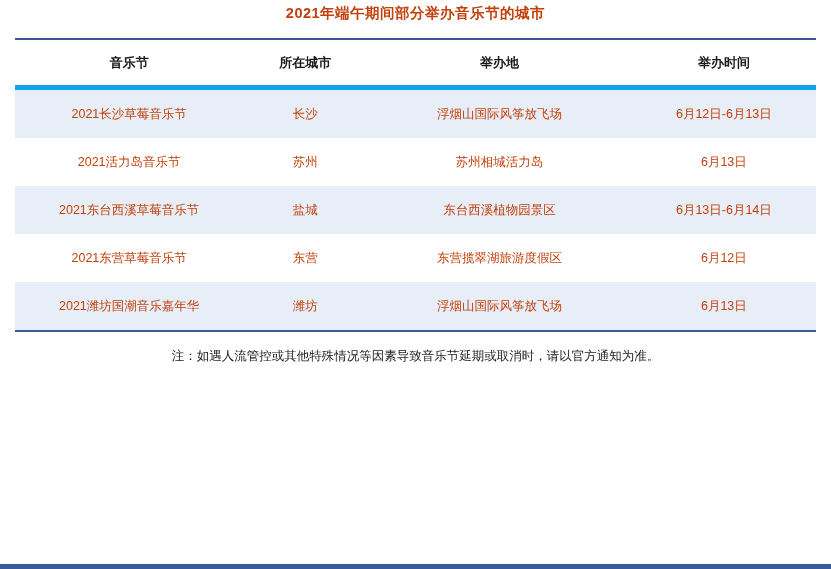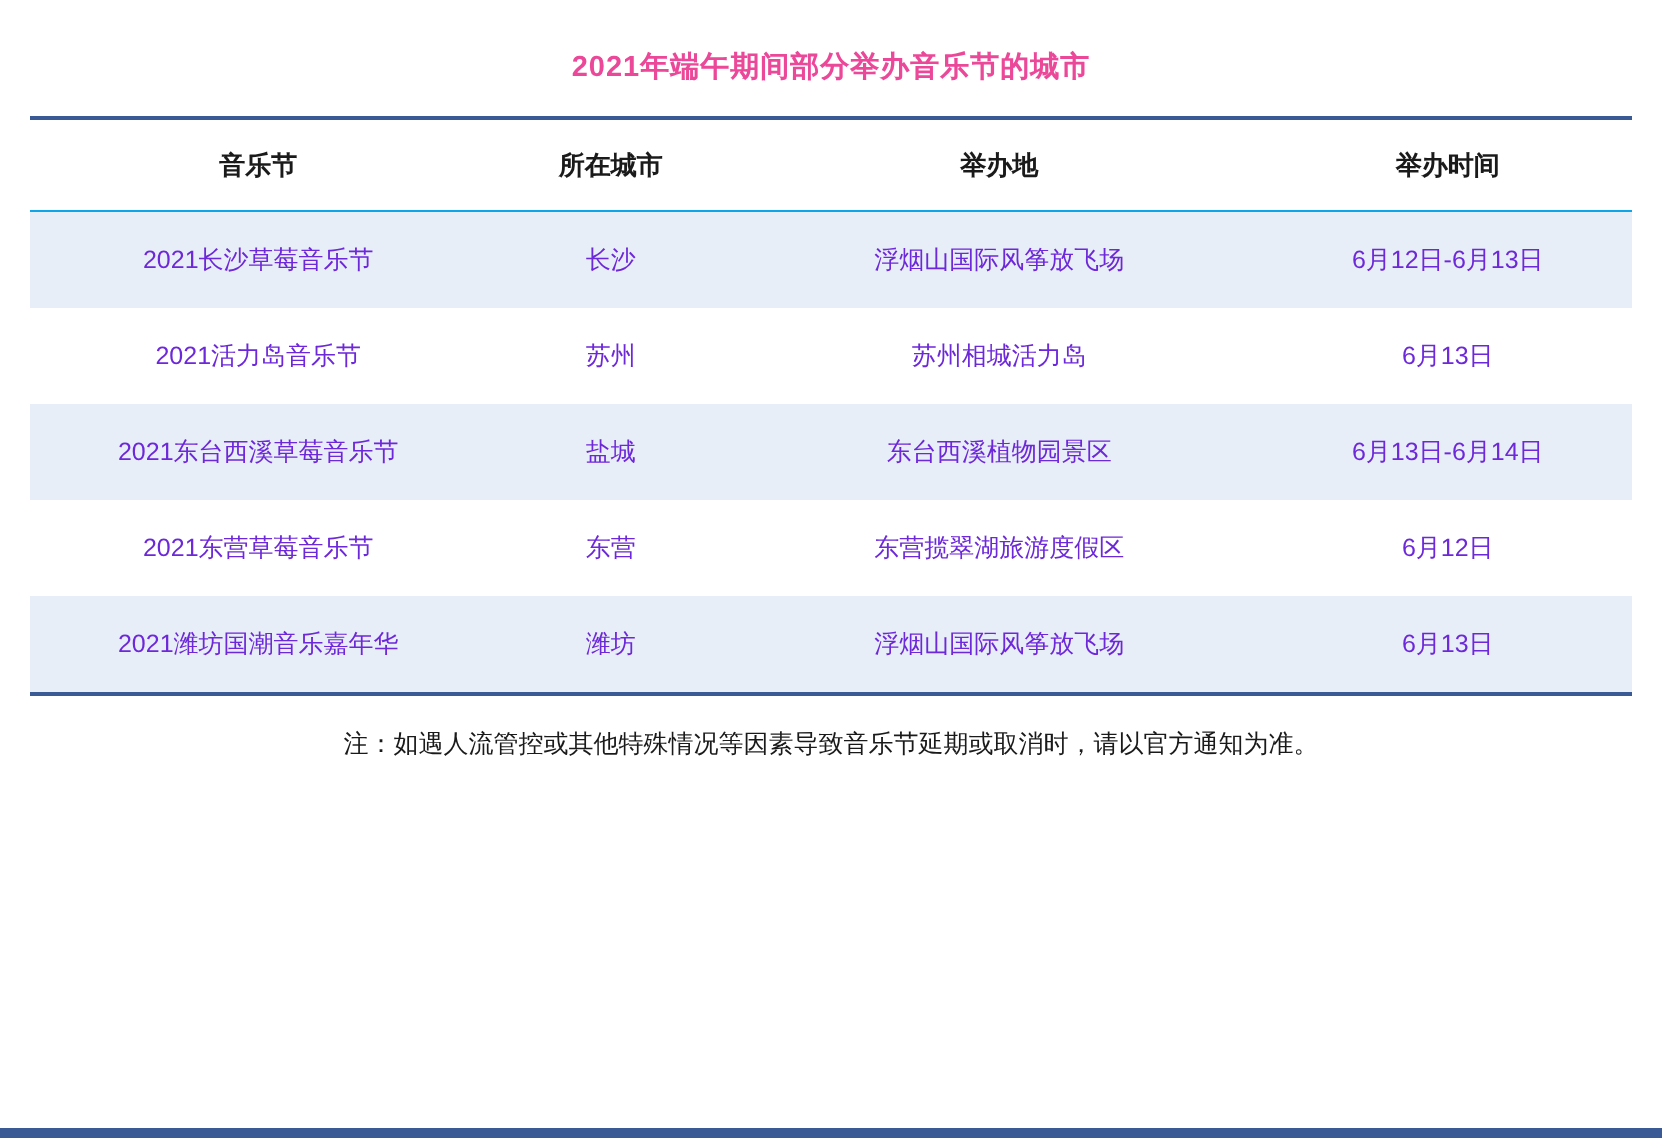--- a/index.html
+++ b/index.html
@@ -18,23 +18,23 @@
     position: relative;
     width: 831px;
     height: 569px;
     box-sizing: border-box;
     padding: 0 14px;
   }
   .title {
     text-align: center;
     font-size: 14.5px;
     font-weight: bold;
-    color: #ec4899;
+    color: #c2410c;
     letter-spacing: 0.5px;
-    padding-top: 24px;
+    padding-top: 4px;
     padding-bottom: 15px;
   }
   .tbl-wrap {
     padding: 0 1px;
   }
   table.data {
     width: 100%;
     border-collapse: collapse;
     table-layout: fixed;
   }
@@ -43,26 +43,26 @@
   table.data col.c3 { width: 33%; }
   table.data col.c4 { width: 23%; }
 
   table.data thead th {
     font-size: 13px;
     font-weight: bold;
     color: #1a1a1a;
     text-align: center;
     padding: 14px 4px 13px 4px;
     border-top: 2px solid #3a5a96;
-    border-bottom: 1px solid #0ea5e9;
+    border-bottom: 5px solid #0ea5e9;
     background: #ffffff;
   }
   table.data tbody td {
     font-size: 12.5px;
-    color: #6d28d9;
+    color: #c2410c;
     text-align: center;
     padding: 17px 4px 16px 4px;
     line-height: 1.2;
     white-space: nowrap;
   }
   table.data tbody tr.odd td {
     background: #e8eef7;
   }
   table.data tbody tr.even td {
     background: #ffffff;

